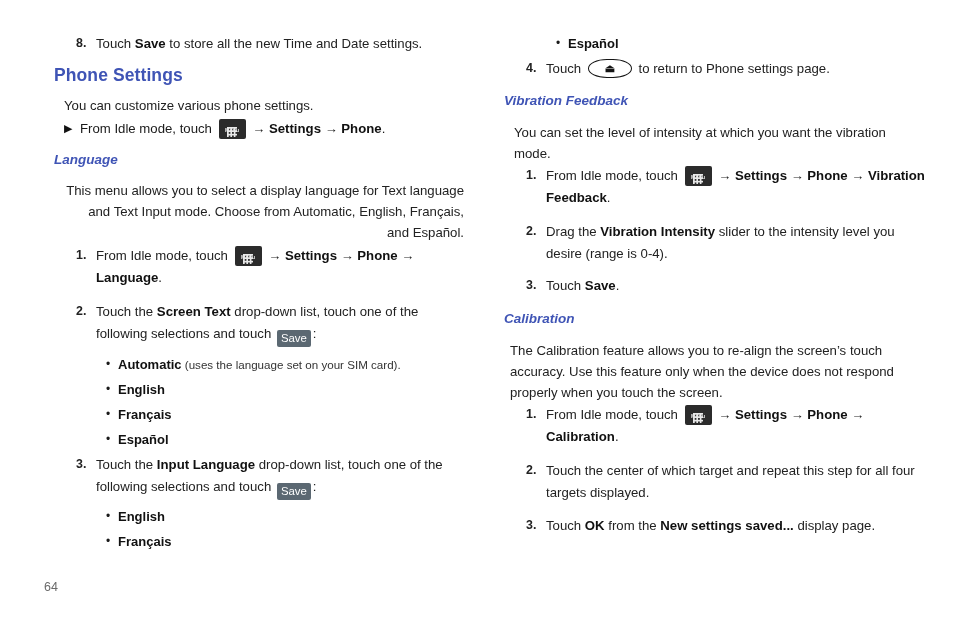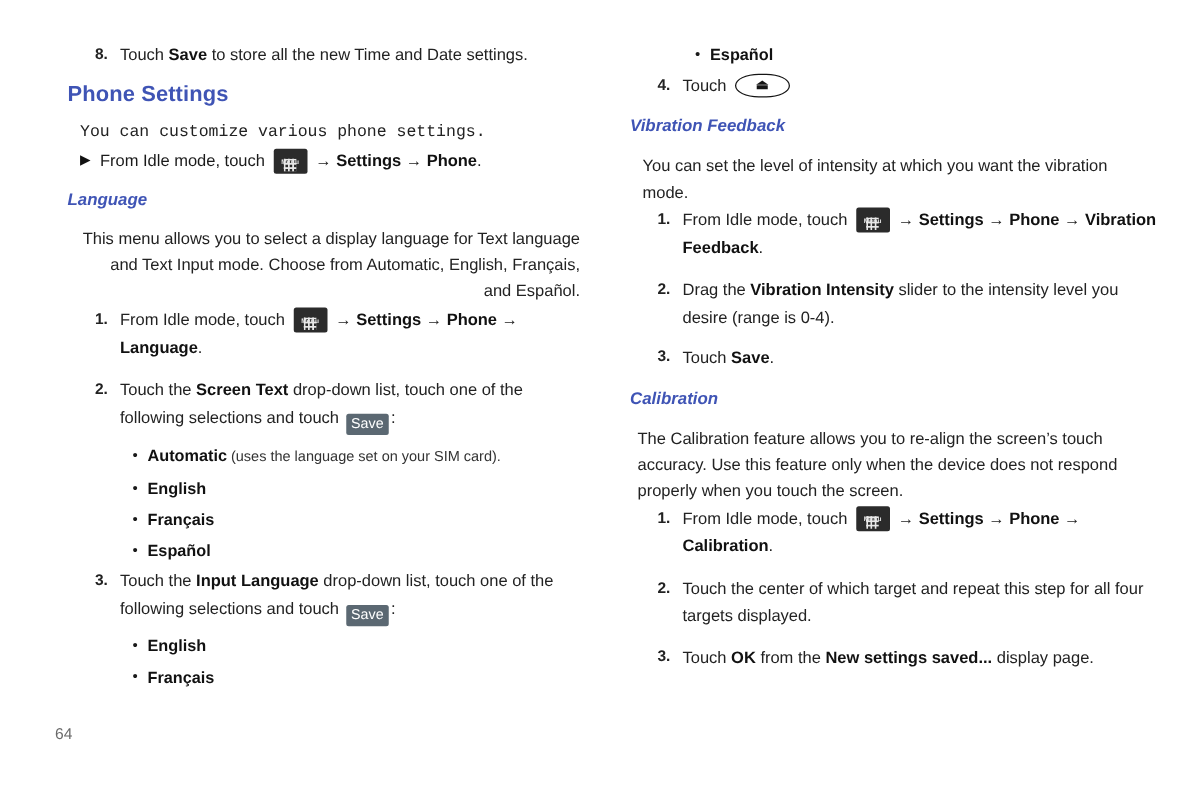--- a/index.html
+++ b/index.html
@@ -99,21 +99,21 @@
 
   <div class="col col-left">
 
     <div class="step" style="position:absolute;top:33px;left:20px;width:410px;">
       <div class="step-num">8.</div>
       <div class="step-body"><span>Touch </span><b>Save</b><span> to store all the new Time and Date settings.</span></div>
     </div>
 
     <h1 class="h1" style="position:absolute;top:65px;left:4px;">Phone Settings</h1>
 
-    <p class="para" style="position:absolute;top:96px;left:14px;width:415px;font-family:Liberation Mono, monospace;">You can customize various phone settings.</p>
+    <p class="para" style="position:absolute;top:96px;left:14px;width:415px;">You can customize various phone settings.</p>
 
     <div class="arrow-row" style="position:absolute;top:118px;left:14px;width:415px;">
       <div class="tri">▶</div>
       <div><span>From Idle mode, touch </span><span class="menu-icon"><span class="mlabel">Menu</span><span class="grid"></span></span> <span class="arw">→</span> <b>Settings</b> <span class="arw">→</span> <b>Phone</b><span>.</span></div>
     </div>
 
     <h2 class="h2" style="position:absolute;top:152px;left:4px;">Language</h2>
 
     <p class="para" style="position:absolute;top:180px;left:14px;width:400px;line-height:21px;text-align:right;">This menu allows you to select a display language for Text language and Text Input mode. Choose from Automatic, English, Français, and Español.</p>
 
@@ -168,21 +168,21 @@
 
     <div style="position:absolute;top:33px;left:44px;width:390px;">
       <div class="bul">
         <span class="bul-dot">•</span>
         <span><b>Español</b></span>
       </div>
     </div>
 
     <div class="step" style="position:absolute;top:58px;left:20px;width:410px;">
       <div class="step-num">4.</div>
-      <div class="step-body"><span>Touch </span><span class="back-icon"><span class="gl">⏏</span></span></div>
+      <div class="step-body"><span>Touch </span><span class="back-icon"><span class="gl">⏏</span></span><span> to return to Phone settings page.</span></div>
     </div>
 
     <h2 class="h2" style="position:absolute;top:93px;left:4px;">Vibration Feedback</h2>
 
     <p class="para" style="position:absolute;top:122px;left:14px;width:410px;line-height:21px;">You can set the level of intensity at which you want the vibration mode.</p>
 
     <div class="step" style="position:absolute;top:165px;left:20px;width:410px;">
       <div class="step-num">1.</div>
       <div class="step-body"><span>From Idle mode, touch </span><span class="menu-icon"><span class="mlabel">Menu</span><span class="grid"></span></span> <span class="arw">→</span> <b>Settings</b> <span class="arw">→</span> <b>Phone</b> <span class="arw">→</span> <b>Vibration Feedback</b><span>.</span></div>
     </div>

